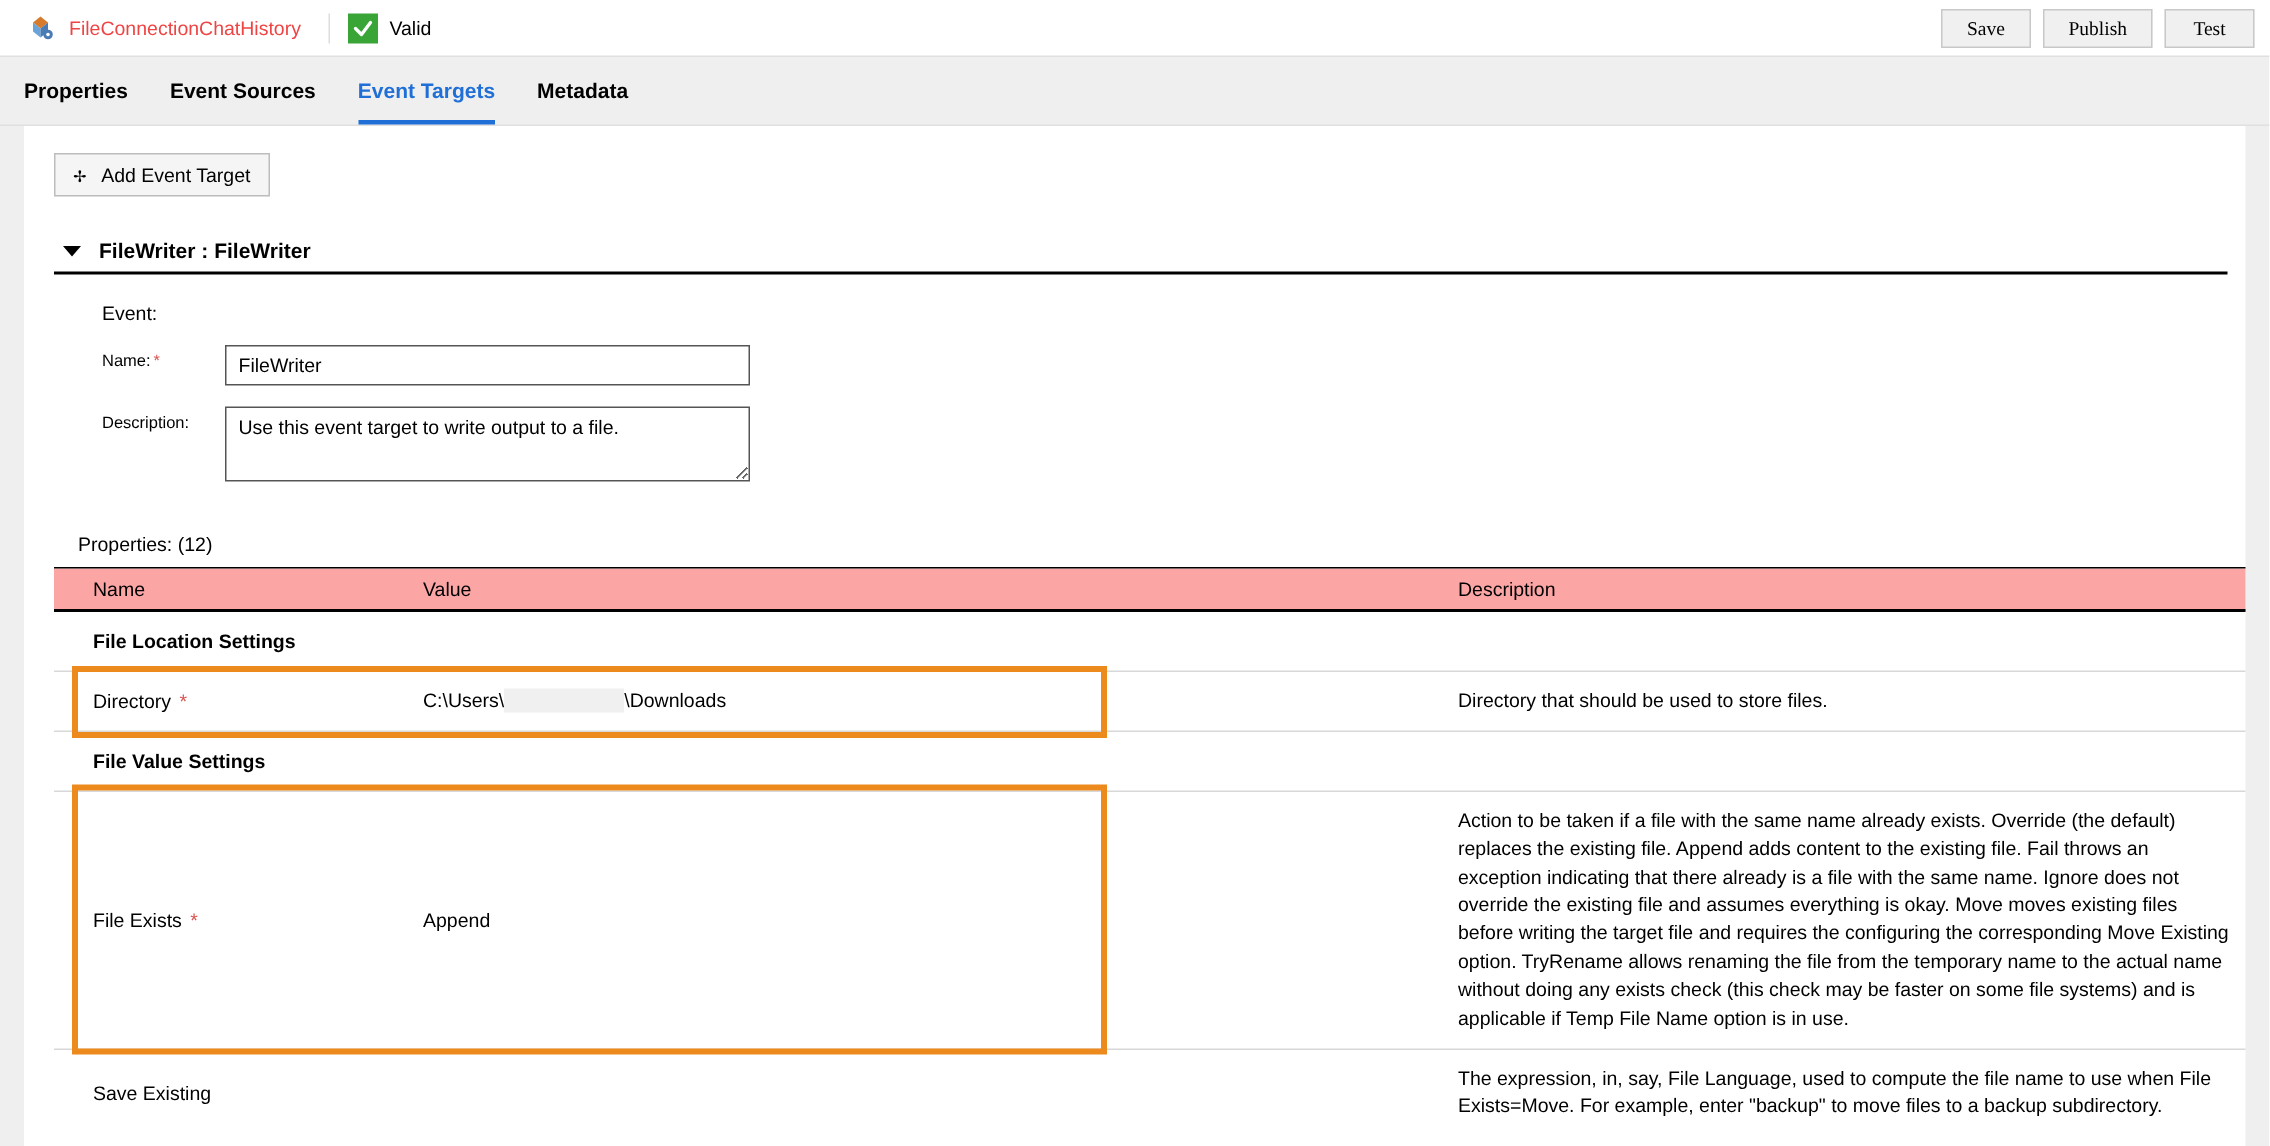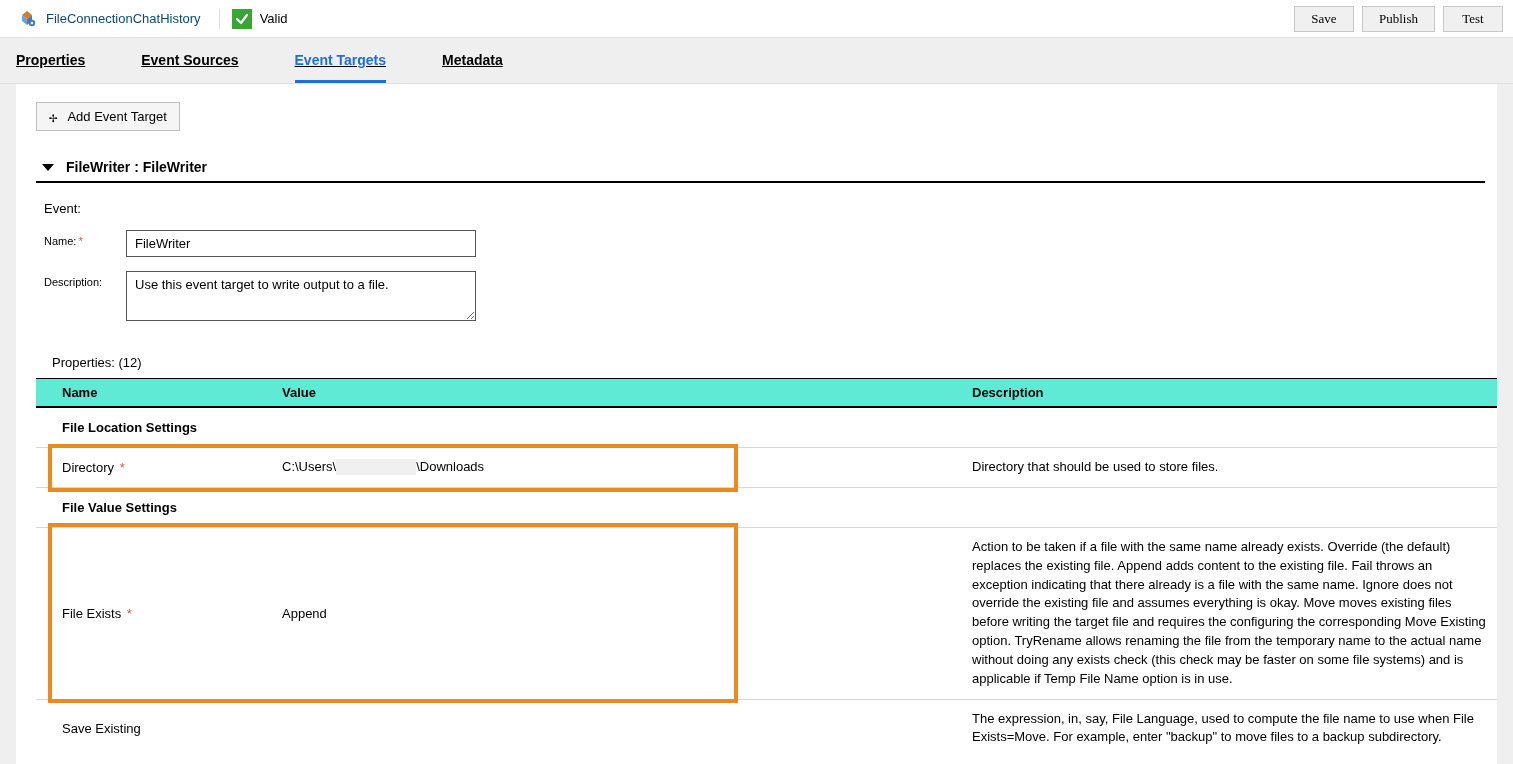--- a/index.html
+++ b/index.html
@@ -19,21 +19,21 @@
     padding: 0 10px 0 18px;
     border-bottom: 1px solid #e0e0e0;
     background: #fff;
   }
   .top-bar .app-icon {
     width: 18px; height: 18px; margin-right: 10px;
     display: inline-flex; align-items:center; justify-content:center;
   }
   .top-bar .title {
     font-size: 13px;
-    color: #0c4a6e;
+    color: #ef4444;
     margin-right: 14px;
   }
   .top-bar .divider {
     width:1px; height:20px; background:#ddd; margin: 0 12px 0 4px;
   }
   .valid-badge {
     display:flex; align-items:center; gap:8px;
   }
   .valid-check {
     width:20px; height:20px; background:#3aa537;
@@ -54,21 +54,21 @@
     font-family:Liberation Serif, serif;
   }
 
   
   .tabs-bar {
     background:#efefef;
     padding: 14px 16px 0 16px;
     border-bottom:1px solid #e0e0e0;
   }
   .tabs {
-    display:flex; gap:56px;text-decoration:underline;
+    display:flex; gap:28px;
   }
   .tab {
     padding-bottom: 12px;
     font-size:14px; font-weight:600;
     color:#000;
     cursor:pointer;
     border-bottom: 3px solid transparent;
   }
   .tab.active {
     color:#1f6fd6;
@@ -105,21 +105,21 @@
     border-right:6px solid transparent;
     border-top:7px solid #000;
   }
   .section-underline {
     height:2px; background:#000;
     margin: 4px 12px 18px 20px;
   }
 
   
   .event-form {
-    padding: 0 20px 0 28px;
+    padding: 0 20px 0 52px;
   }
   .event-form .label-top {
     font-size:13px; margin-bottom:14px;
   }
   .form-row {
     display:flex; align-items:flex-start;
     margin-bottom:14px;
   }
   .form-row .lbl {
     width: 82px;
@@ -147,25 +147,25 @@
     font-size:13px; margin: 34px 0 8px 36px;
   }
 
   
   .props-table {
     width: calc(100% - 20px);
     margin-left:20px;
     border-collapse: collapse;
   }
   .props-table th {
-    text-align:left; font-weight:700; font-size:13px;
+    text-align:left; font-weight:400; font-size:13px;
     padding: 6px 8px 6px 26px;
     border-top:1px solid #000;
     border-bottom:2px solid #000;
-    background:#5eead4;
+    background:#fca5a5;
     margin-top:36px;
   }
   .props-table th.col-name { width:220px; }
   .props-table th.col-value { width:690px; }
   .props-table td {
     font-size:13px;
     padding: 10px 8px 10px 26px;
     border-bottom:1px solid #d8d8d8;
     vertical-align: middle;
   }

